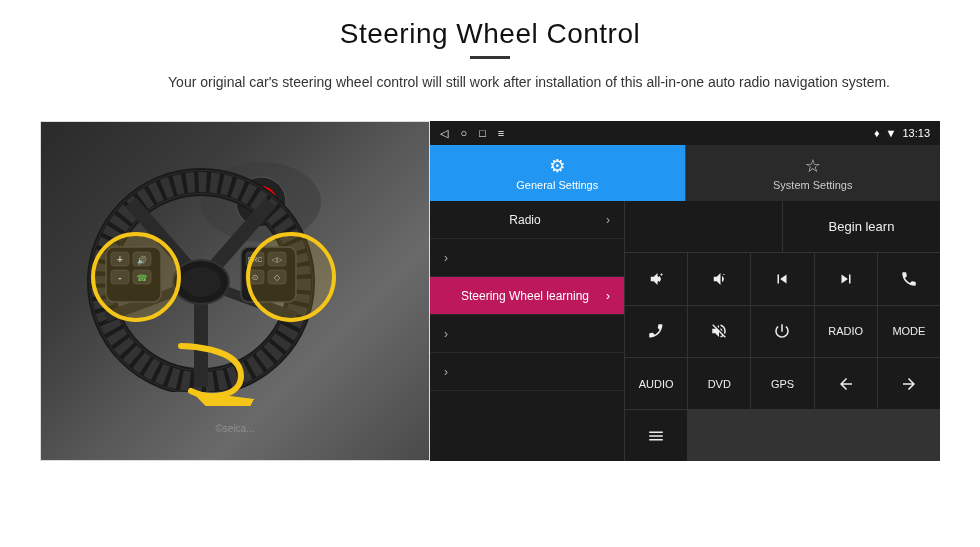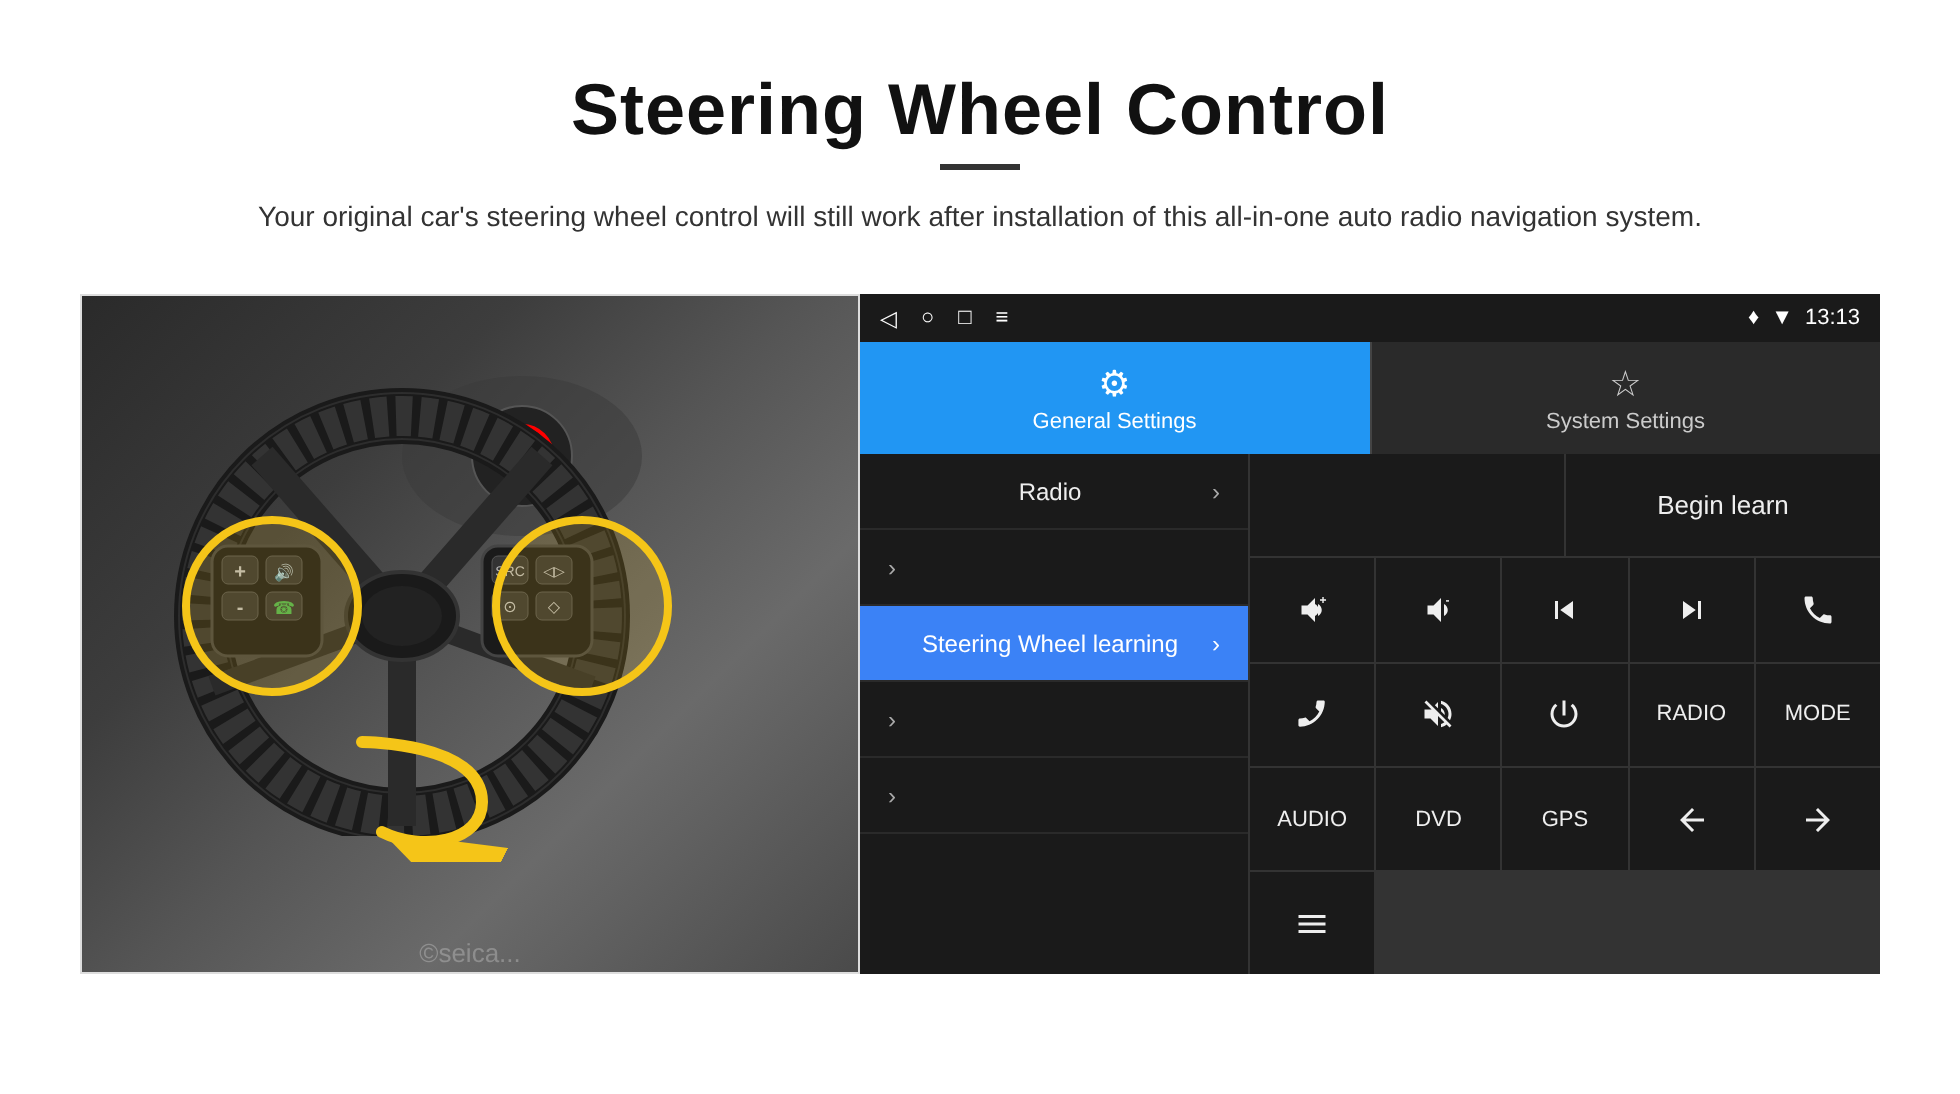--- a/index.html
+++ b/index.html
@@ -20,38 +20,37 @@
       padding: 18px 40px 10px;
     }
 
     .title-section {
       text-align: center;
       width: 100%;
       margin-bottom: 6px;
     }
 
     .main-title {
-      font-size: 36px;
-      font-weight: 700;
+      font-size: 28px;
+      font-weight: 400;
       color: #111;
       letter-spacing: 0.5px;
-      margin-top: 16px;
     }
 
     .divider {
       width: 40px;
       height: 3px;
       background: #333;
       margin: 6px auto 8px;
     }
 
     .subtitle {
       font-size: 14px;
       color: #333;
-      text-align: center;
+      text-align: right;
       line-height: 1.6;
       max-width: 800px;
       margin: 12px auto;
     }
 
     .content-row {
       display: flex;
       width: 100%;
       margin-top: 10px;
       gap: 0;
@@ -204,21 +203,21 @@
       align-items: center;
       justify-content: space-between;
       padding: 10px 14px;
       color: #eee;
       font-size: 12px;
       border-bottom: 1px solid #2a2a2a;
       min-height: 38px;
     }
 
     .menu-item.active {
-      background: #3b82f6;
+      background: #be185d;
       color: #fff;
     }
 
     .menu-item-text {
       flex: 1;
       text-align: center;
     }
 
     .menu-chevron {
       color: #aaa;
@@ -301,25 +300,25 @@
 
     
     .arrow-svg {
       width: 100px;
       height: 80px;
     }
 
     
     .watermark {
       position: absolute;
-      bottom: 2px;
+      bottom: 26px;
       left: 50%;
       transform: translateX(-50%);
       color: rgba(200,200,200,0.4);
-      font-size: 13px;
+      font-size: 10px;
       white-space: nowrap;
     }
   </style>
 </head>
 <body>
 
 <div class="page-wrapper">
 
   <div class="title-section">
     <h1 class="main-title">Steering Wheel Control</h1>

